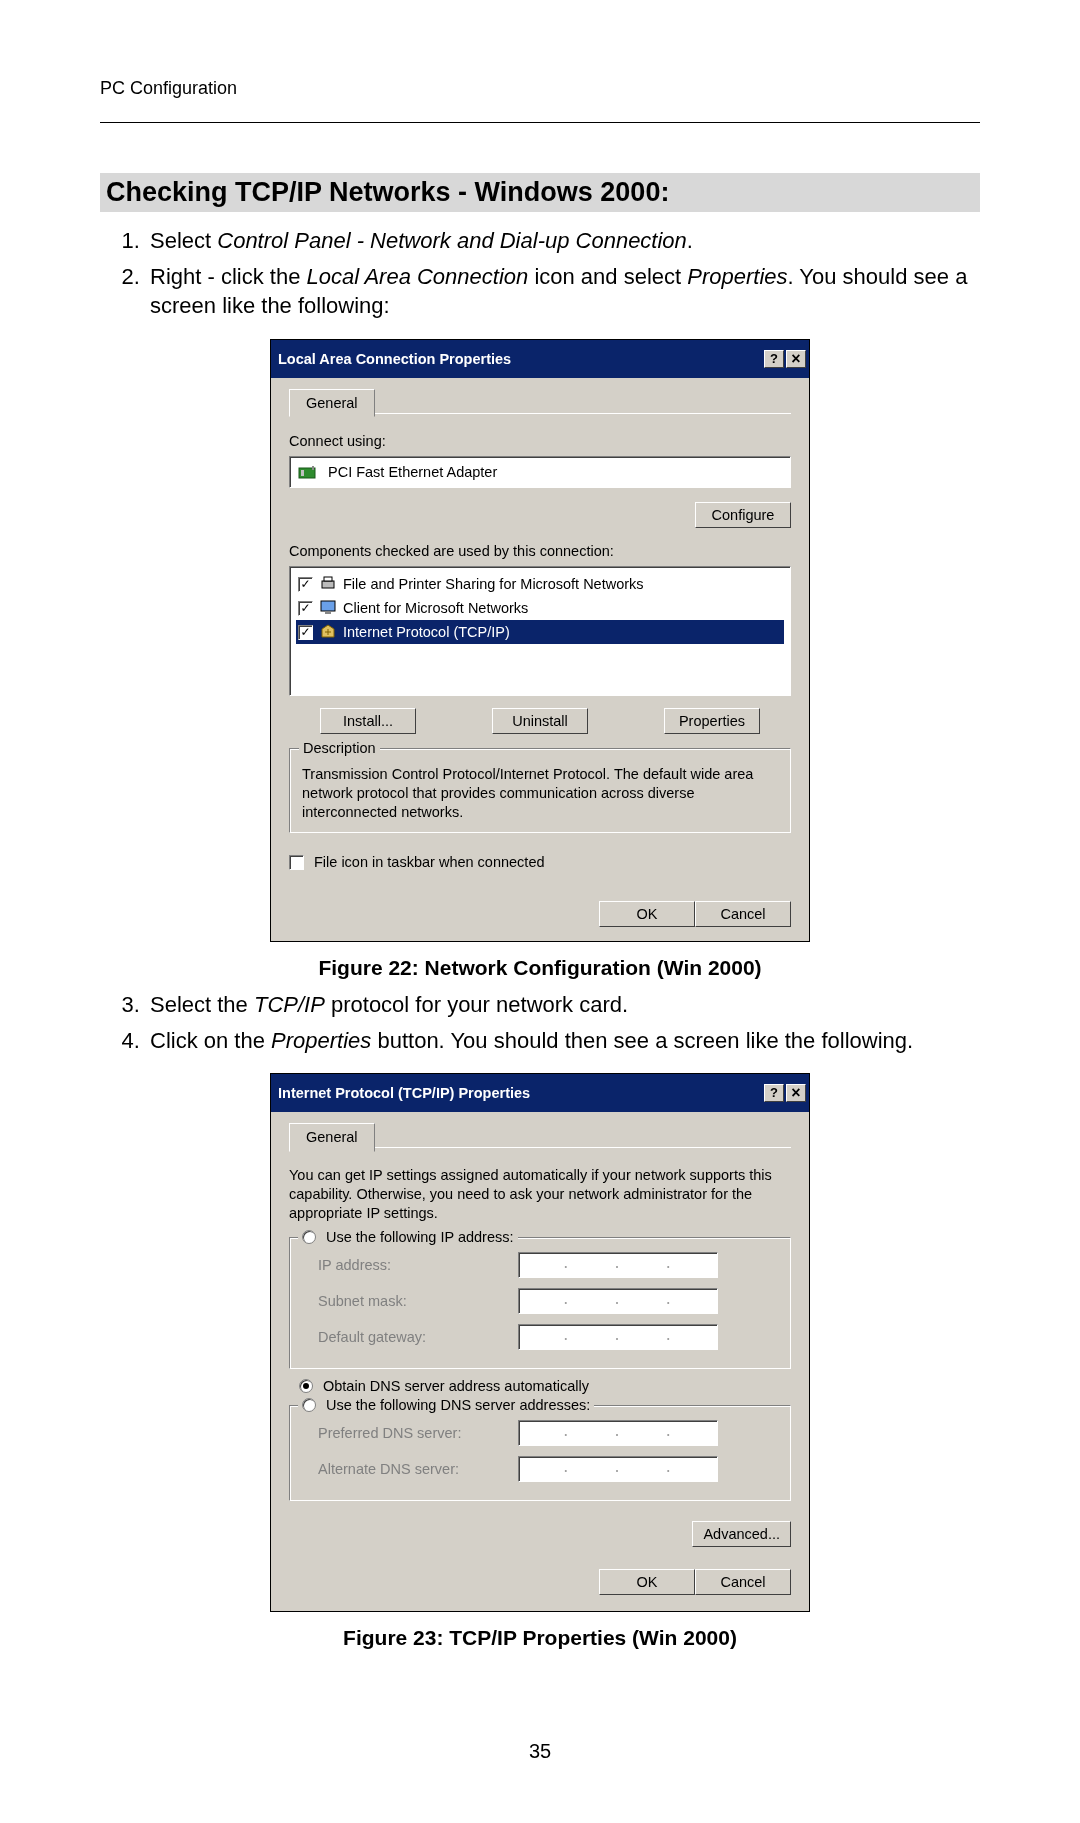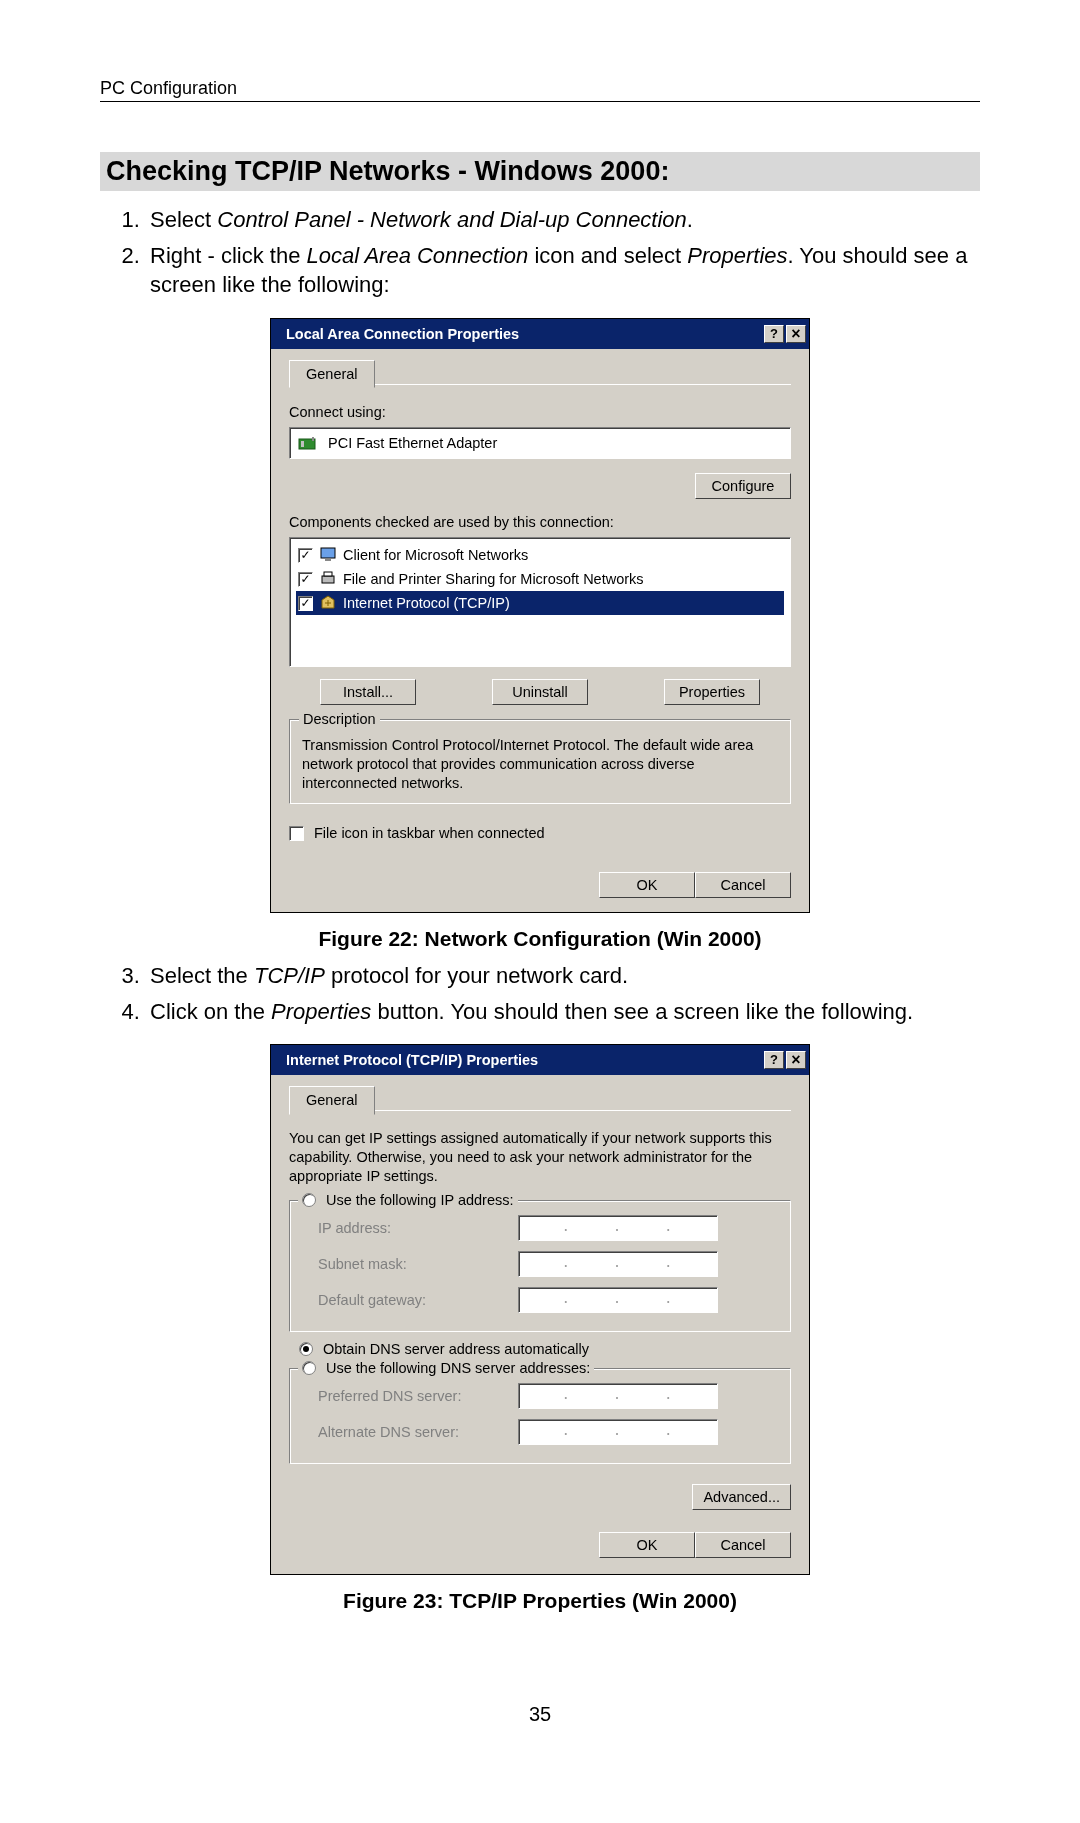--- a/index.html
+++ b/index.html
@@ -9,21 +9,21 @@
     font-family: Arial, Helvetica, sans-serif;
     color: #000;
   }
   .page {
     width: 1080px;
     margin: 0 auto;
     padding: 78px 100px 40px 100px;
   }
   .running-header {
     font-size: 18px;
-    padding-bottom: 2px;
+    padding-bottom: 23px;
     border-bottom: 1.5px solid #000;
     margin-bottom: 50px;
   }
   .section-heading {
     background: #d8d8d8;
     font-weight: bold;
     font-size: 27px;
     padding: 4px 6px;
     margin-bottom: 14px;
   }
@@ -54,26 +54,26 @@
   .dialog {
     width: 540px;
     margin: 18px auto 0 auto;
     border: 1px solid #000;
     background: #d4d0c8;
     font-family: Tahoma, Arial, sans-serif;
     font-size: 14.5px;
     line-height: 1.25;
   }
   .titlebar {
-    height: 30px;
+    height: 38px;
     background: #0a246a;
     color: #fff;
     display: flex;
     align-items: center;
-    padding: 0 3px 0 15px;
+    padding: 0 3px 0 7px;
     font-weight: bold;
     font-size: 14.5px;
   }
   .titlebar-text { flex: 1; }
   .titlebtn {
     width: 20px; height: 18px;
     background: #d4d0c8;
     border: 1px solid #fff;
     border-right-color:#404040; border-bottom-color:#404040;
     margin-left: 2px;
@@ -238,32 +238,32 @@
       <div class="btn-row">
         <button class="btn">Configure</button>
       </div>
 
       <div class="label-row" style="margin-top:14px">Components checked are used by this connection:</div>
 
       <div class="components-box sunken">
         <div class="comp-item">
           <span class="chk checked"></span>
           <svg class="comp-icon" viewBox="0 0 18 18">
+              <rect x="3" y="6" width="12" height="7" fill="#bbb" stroke="#000"></rect>
+              <rect x="5" y="2" width="8" height="4" fill="#fff" stroke="#000"></rect>
+            </svg>
+          <span>File and Printer Sharing for Microsoft Networks</span>
+        </div>
+        <div class="comp-item">
+          <span class="chk checked"></span>
+          <svg class="comp-icon" viewBox="0 0 18 18">
               <rect x="2" y="2" width="14" height="10" fill="#6aa0e8" stroke="#000"></rect>
               <rect x="6" y="13" width="6" height="2" fill="#888"></rect>
             </svg>
           <span>Client for Microsoft Networks</span>
-        </div>
-        <div class="comp-item">
-          <span class="chk checked"></span>
-          <svg class="comp-icon" viewBox="0 0 18 18">
-              <rect x="3" y="6" width="12" height="7" fill="#bbb" stroke="#000"></rect>
-              <rect x="5" y="2" width="8" height="4" fill="#fff" stroke="#000"></rect>
-            </svg>
-          <span>File and Printer Sharing for Microsoft Networks</span>
         </div>
         <div class="comp-item sel">
           <span class="chk checked" style="color:#000;background:#fff"></span>
           <svg class="comp-icon" viewBox="0 0 18 18">
               <path d="M3 6 L9 2 L15 6 L15 14 L3 14 Z" fill="#e0c060" stroke="#806000"></path>
               <path d="M6 9 L12 9 M9 6 L9 12" stroke="#806000"></path>
             </svg>
           <span>Internet Protocol (TCP/IP)</span>
         </div>
       </div>

